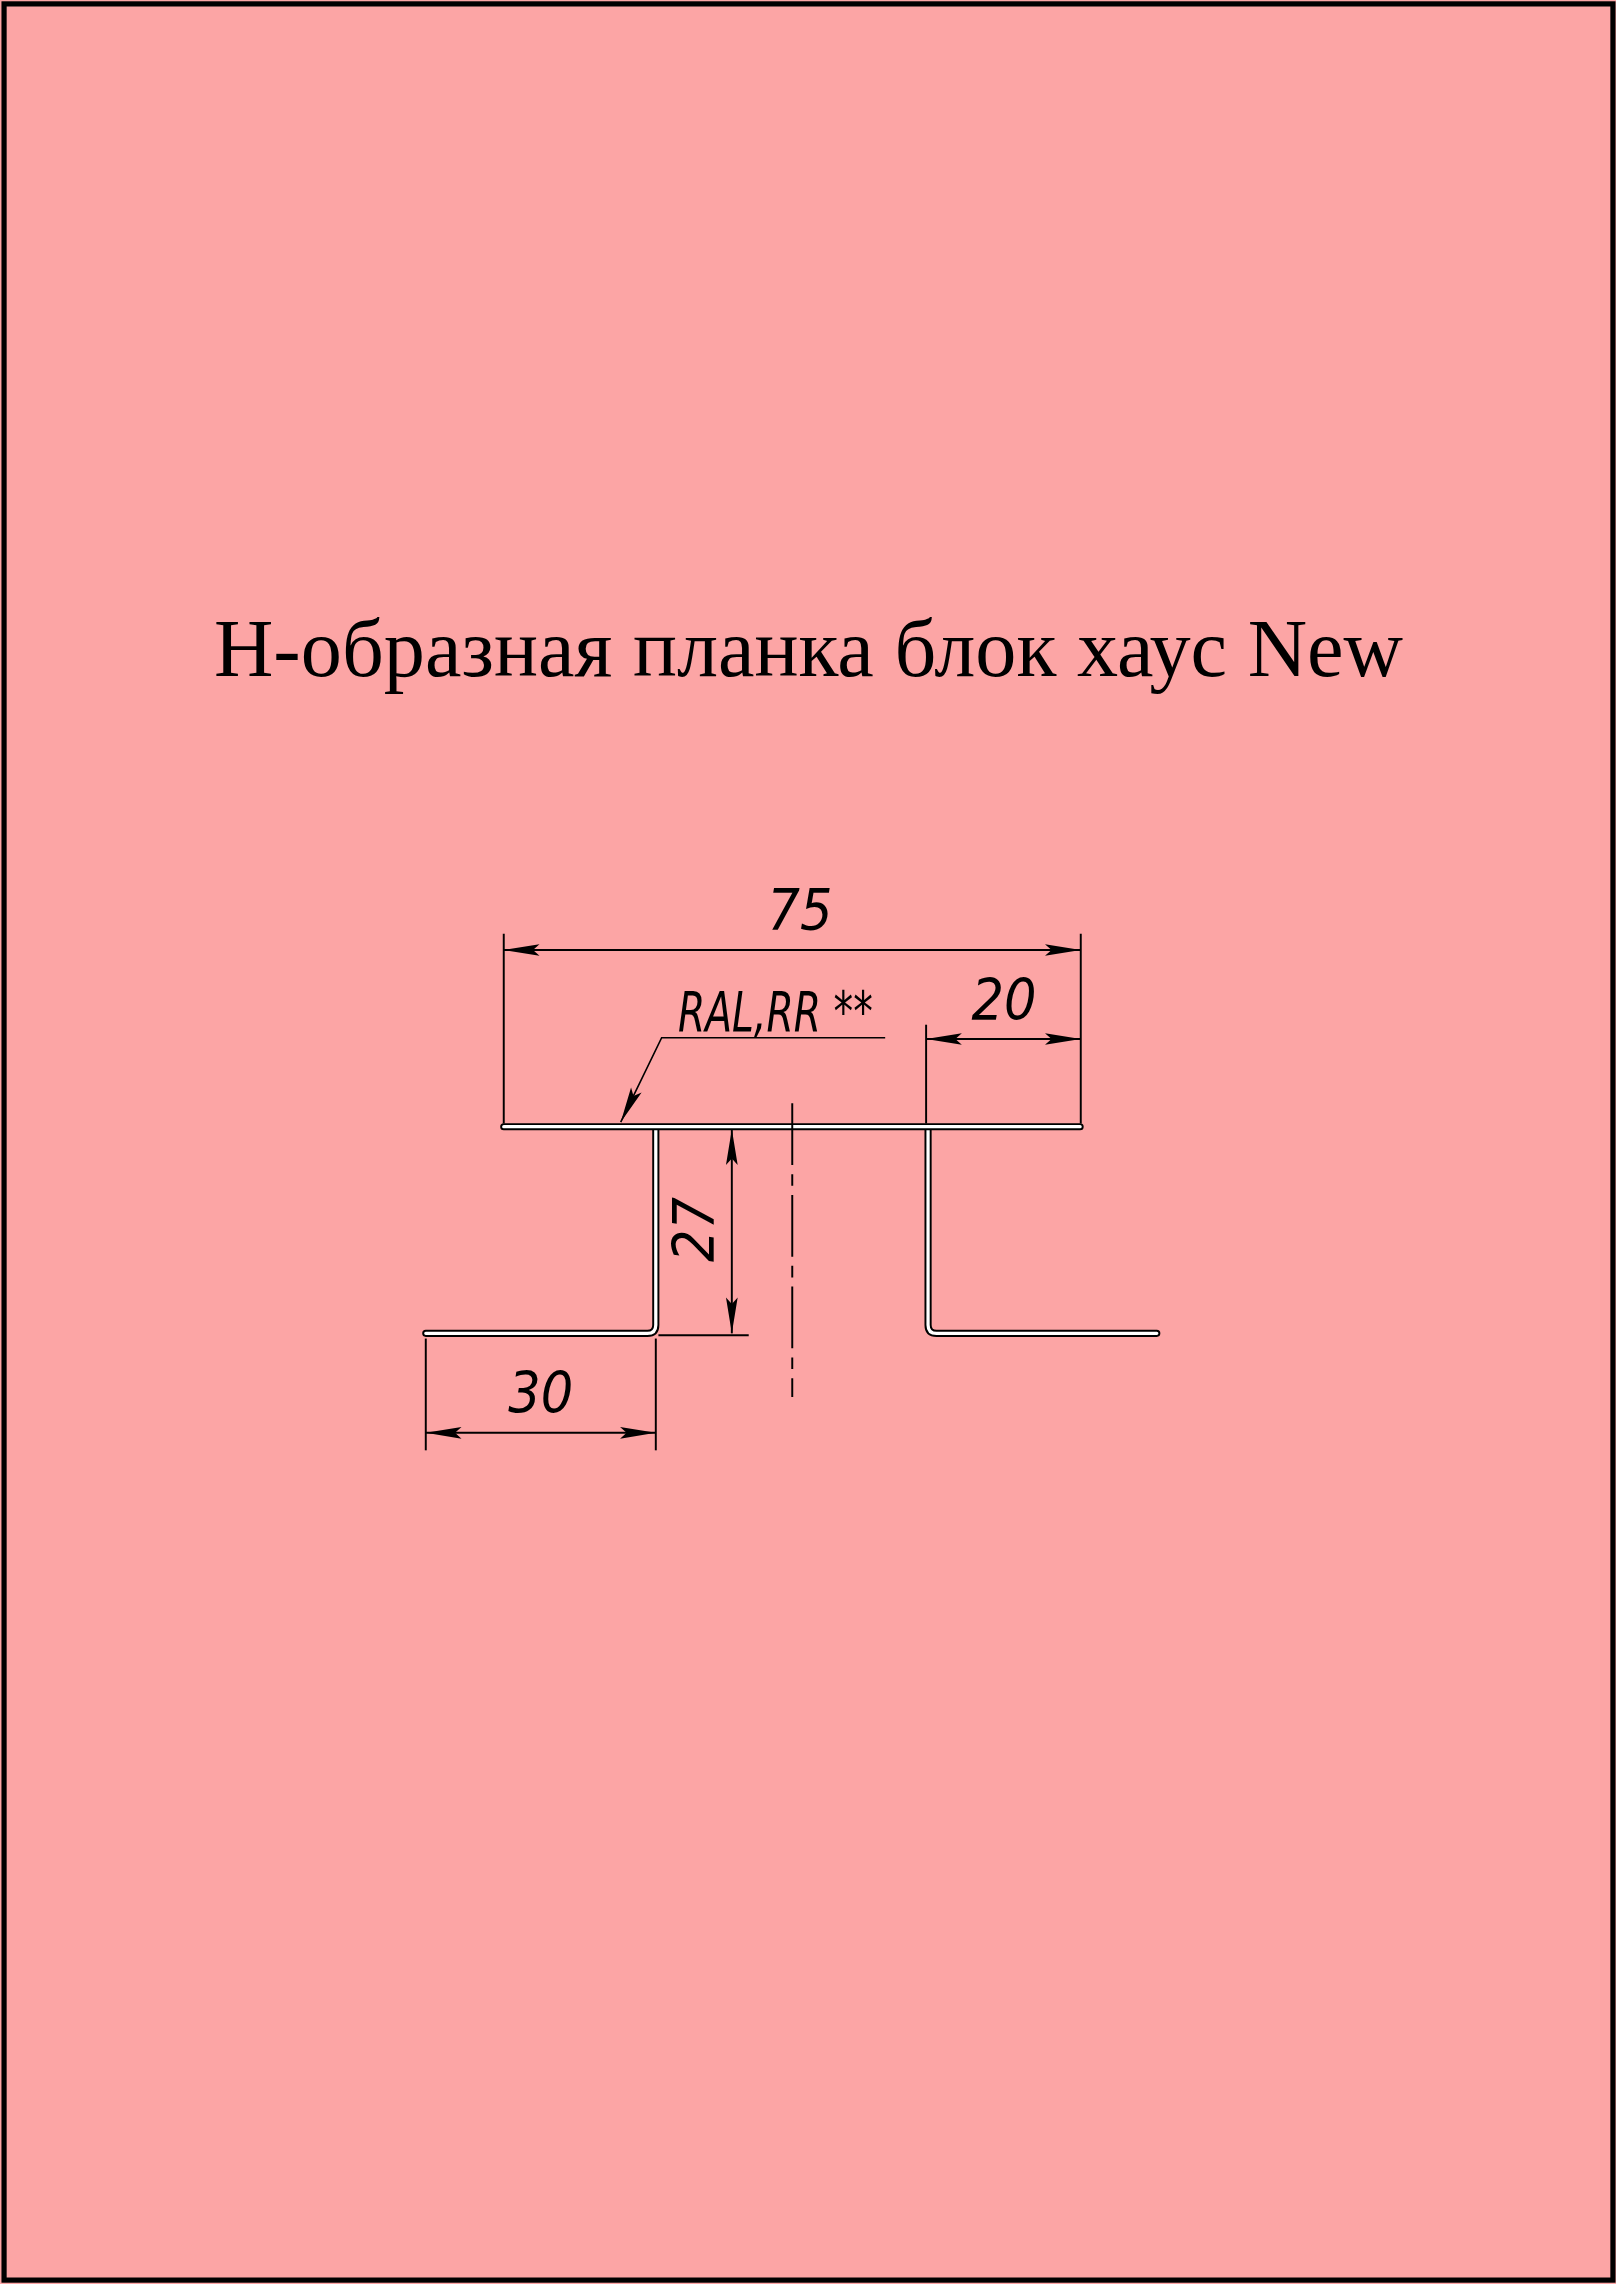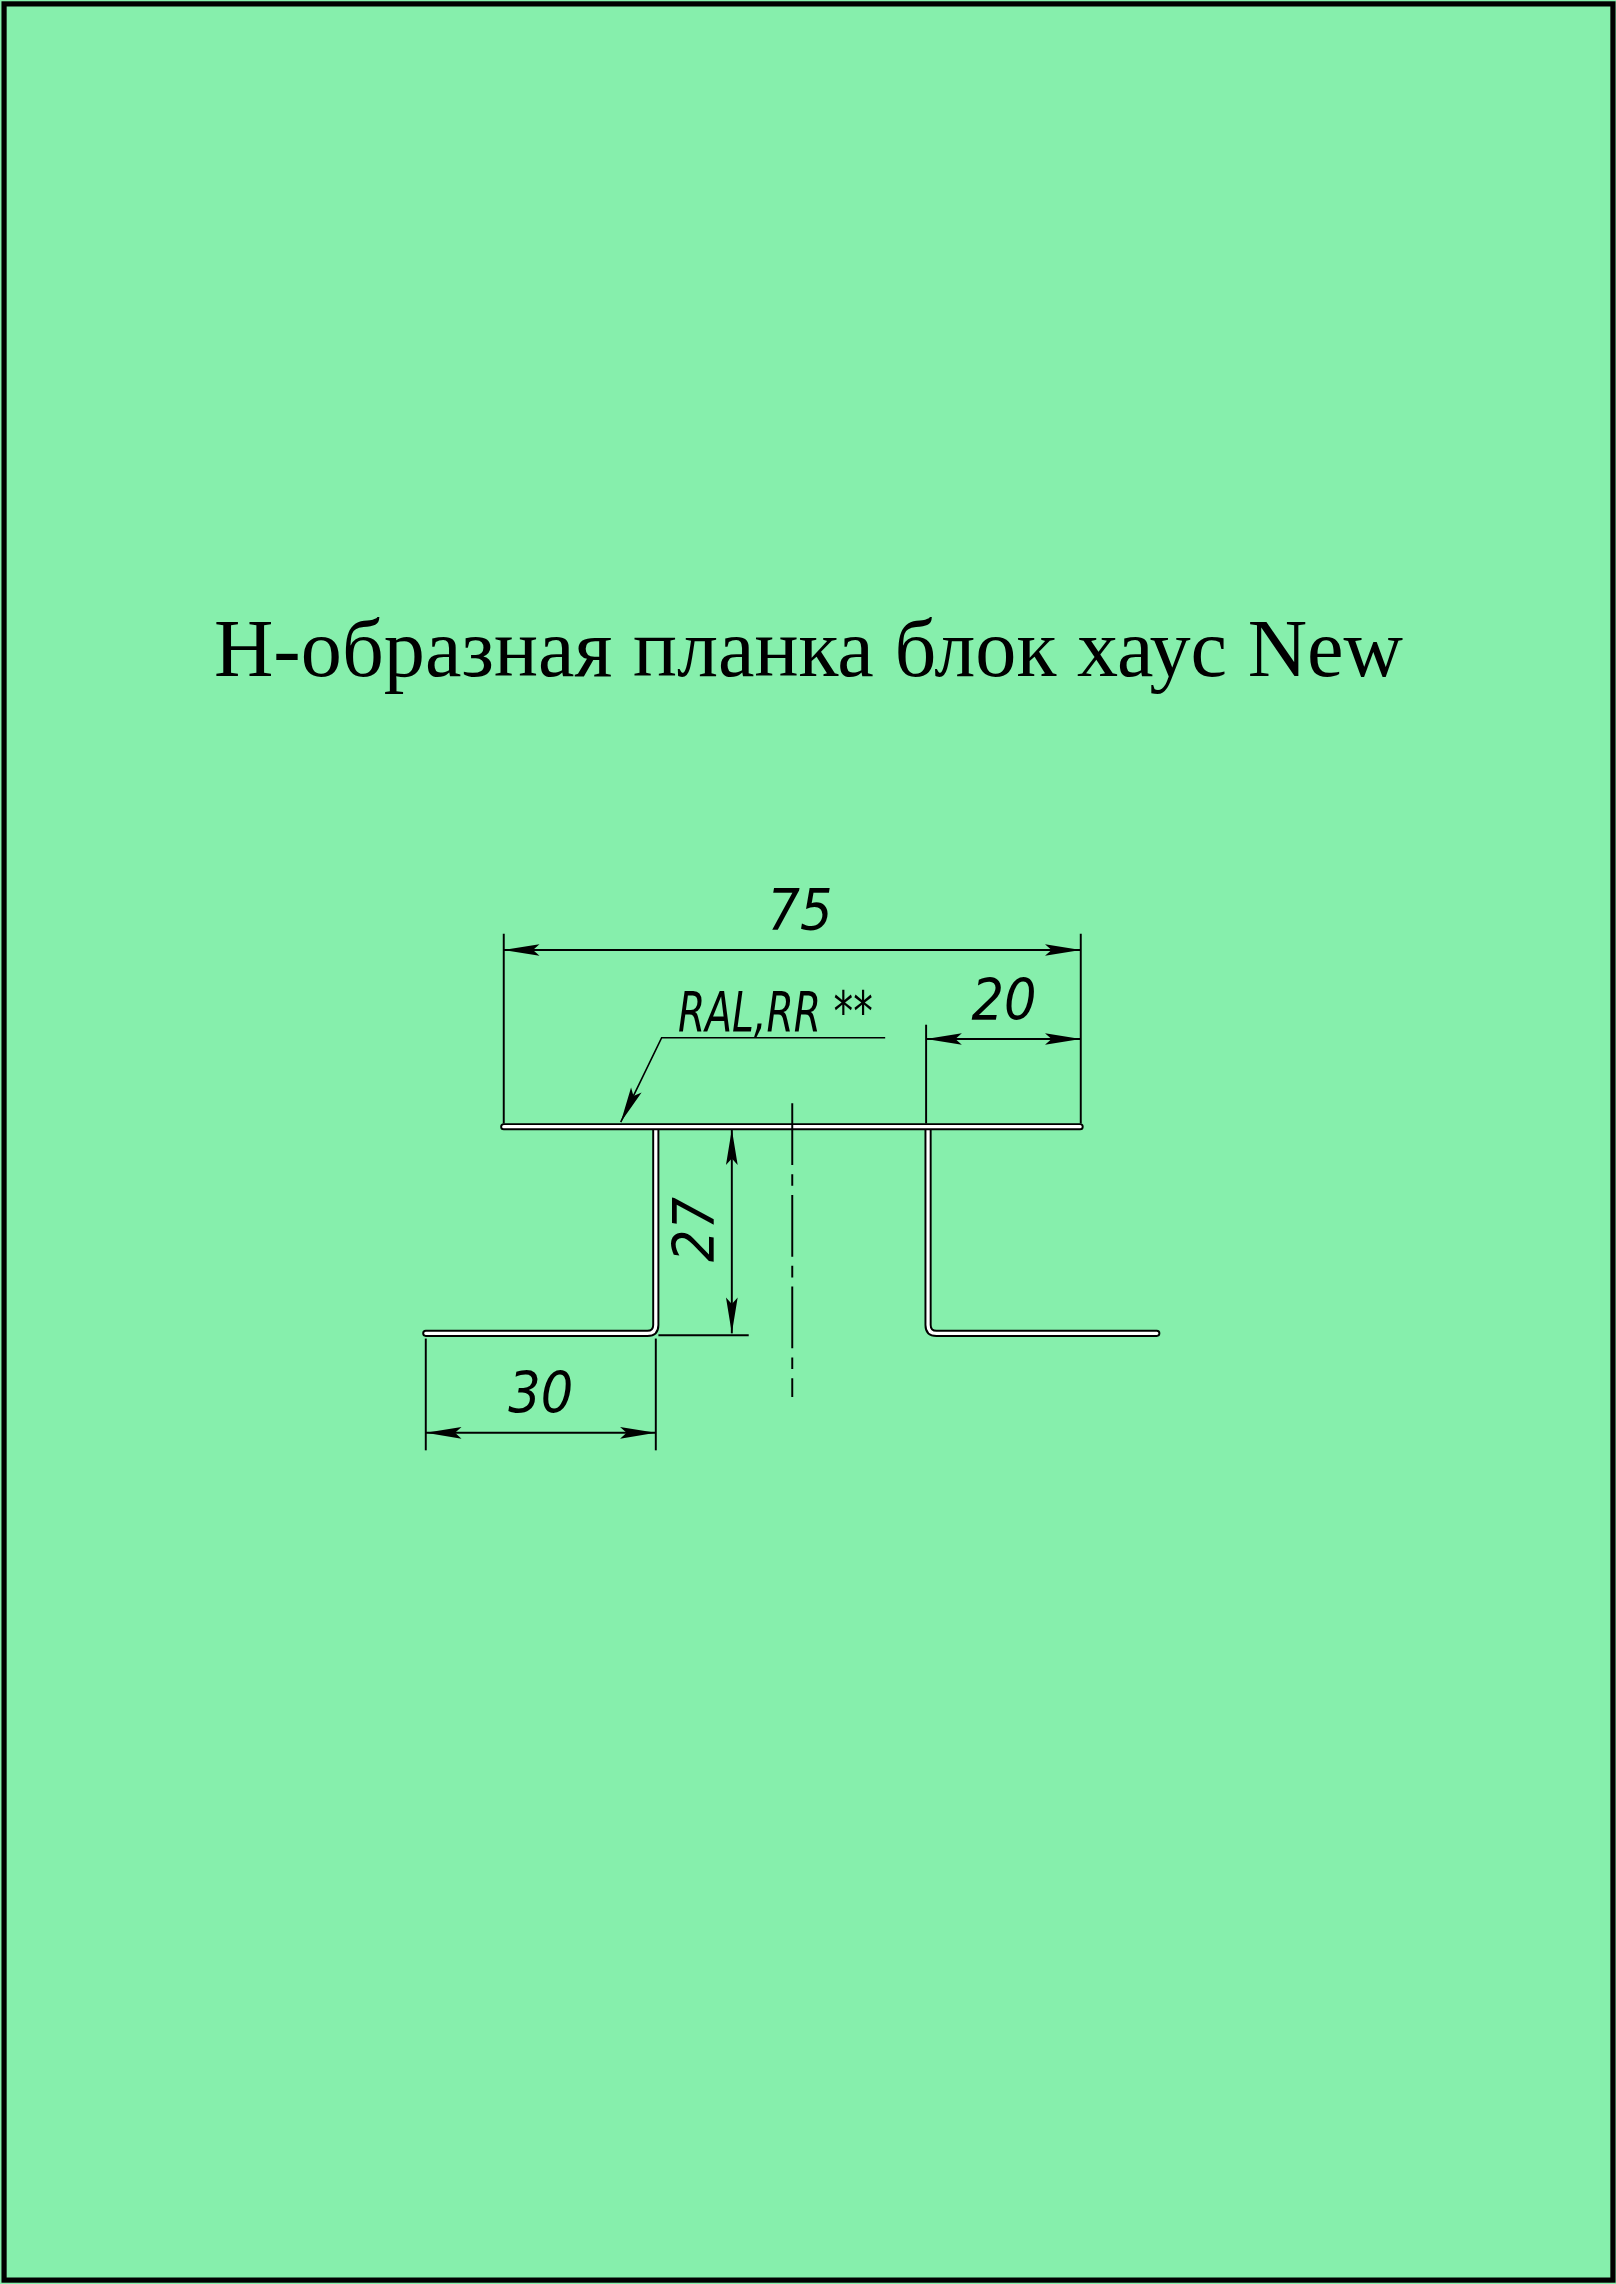--- a/index.html
+++ b/index.html
@@ -4,21 +4,21 @@
 <style>
   html, body {
     margin: 0;
     padding: 0;
     background: #ffffff;
   }
   .sheet {
     width: 1617px;
     height: 2284px;
     position: relative;
-    background: #86efac;
+    background: #fca5a5;
   }
   svg { display: block; }
 
   .title-text {
     font-family: "Liberation Serif", serif;
     font-size: 128px;
     fill: #000000;
   }
   .dim-text {
     font-family: "DejaVu Sans", sans-serif;

